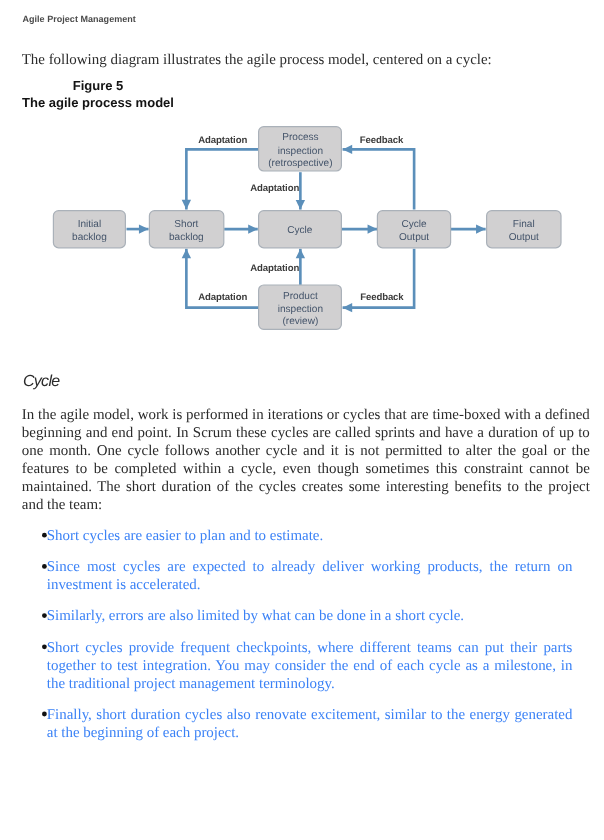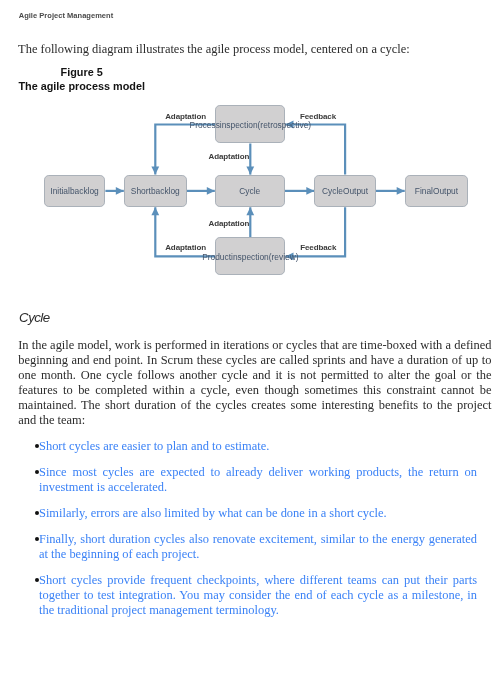--- a/index.html
+++ b/index.html
@@ -33,21 +33,21 @@
        font-size:12.45px;line-height:15.15px;text-align:justify;color:#3b82f6;}
   ul.bullets li:last-child{margin-bottom:0;}
   ul.bullets li .bul{position:absolute;left:34.5px;top:4.9px;width:4.3px;height:4.3px;
        border-radius:50%;background:#111;}
 
   
   .diagram{position:absolute;left:0;top:0;width:503px;height:700px;pointer-events:none;}
   .dg{position:absolute;left:0;top:0;}
   .node{position:absolute;box-sizing:border-box;
         background:#d1d0d1;border:1px solid #aab1b9;border-radius:4.8px;
-        display:flex;flex-direction:row;align-items:center;justify-content:center;
+        display:flex;flex-direction:column;align-items:center;justify-content:center;
         font-family:"Liberation Sans",sans-serif;font-size:8.4px;line-height:10.55px;
         color:#44546a;text-align:center;padding-top:1.4px;}
   .dlabel{position:absolute;font-family:"Liberation Sans",sans-serif;
         font-size:8px;font-weight:bold;color:#3c3c3c;white-space:nowrap;letter-spacing:-0.1px;
         line-height:8px;padding:1.6px 0 1.5px 0;}
 </style>
 </head>
 <body>
 
 <div class="page">
@@ -132,16 +132,16 @@
   </div>
 
   <div class="sec-head">Cycle</div>
 
   <div class="para">In the agile model, work is performed in iterations or cycles that are time-boxed with a defined beginning and end point. In Scrum these cycles are called sprints and have a duration of up to one month. One cycle follows another cycle and it is not permitted to alter the goal or the features to be completed within a cycle, even though sometimes this constraint cannot be maintained. The short duration of the cycles creates some interesting benefits to the project and the team:</div>
 
   <ul class="bullets">
     <li><span class="bul"></span><span>Short cycles are easier to plan and to estimate.</span></li>
     <li><span class="bul"></span><span>Since most cycles are expected to already deliver working products, the return on investment is accelerated.</span></li>
     <li><span class="bul"></span><span>Similarly, errors are also limited by what can be done in a short cycle.</span></li>
+    <li><span class="bul"></span><span>Short cycles provide frequent checkpoints, where different teams can put their parts together to test integration. You may consider the end of each cycle as a milestone, in the traditional project management terminology.</span></li>
     <li><span class="bul"></span><span>Finally, short duration cycles also renovate excitement, similar to the energy generated at the beginning of each project.</span></li>
-    <li><span class="bul"></span><span>Short cycles provide frequent checkpoints, where different teams can put their parts together to test integration. You may consider the end of each cycle as a milestone, in the traditional project management terminology.</span></li>
   </ul>
 </div>
 
 </body></html>

